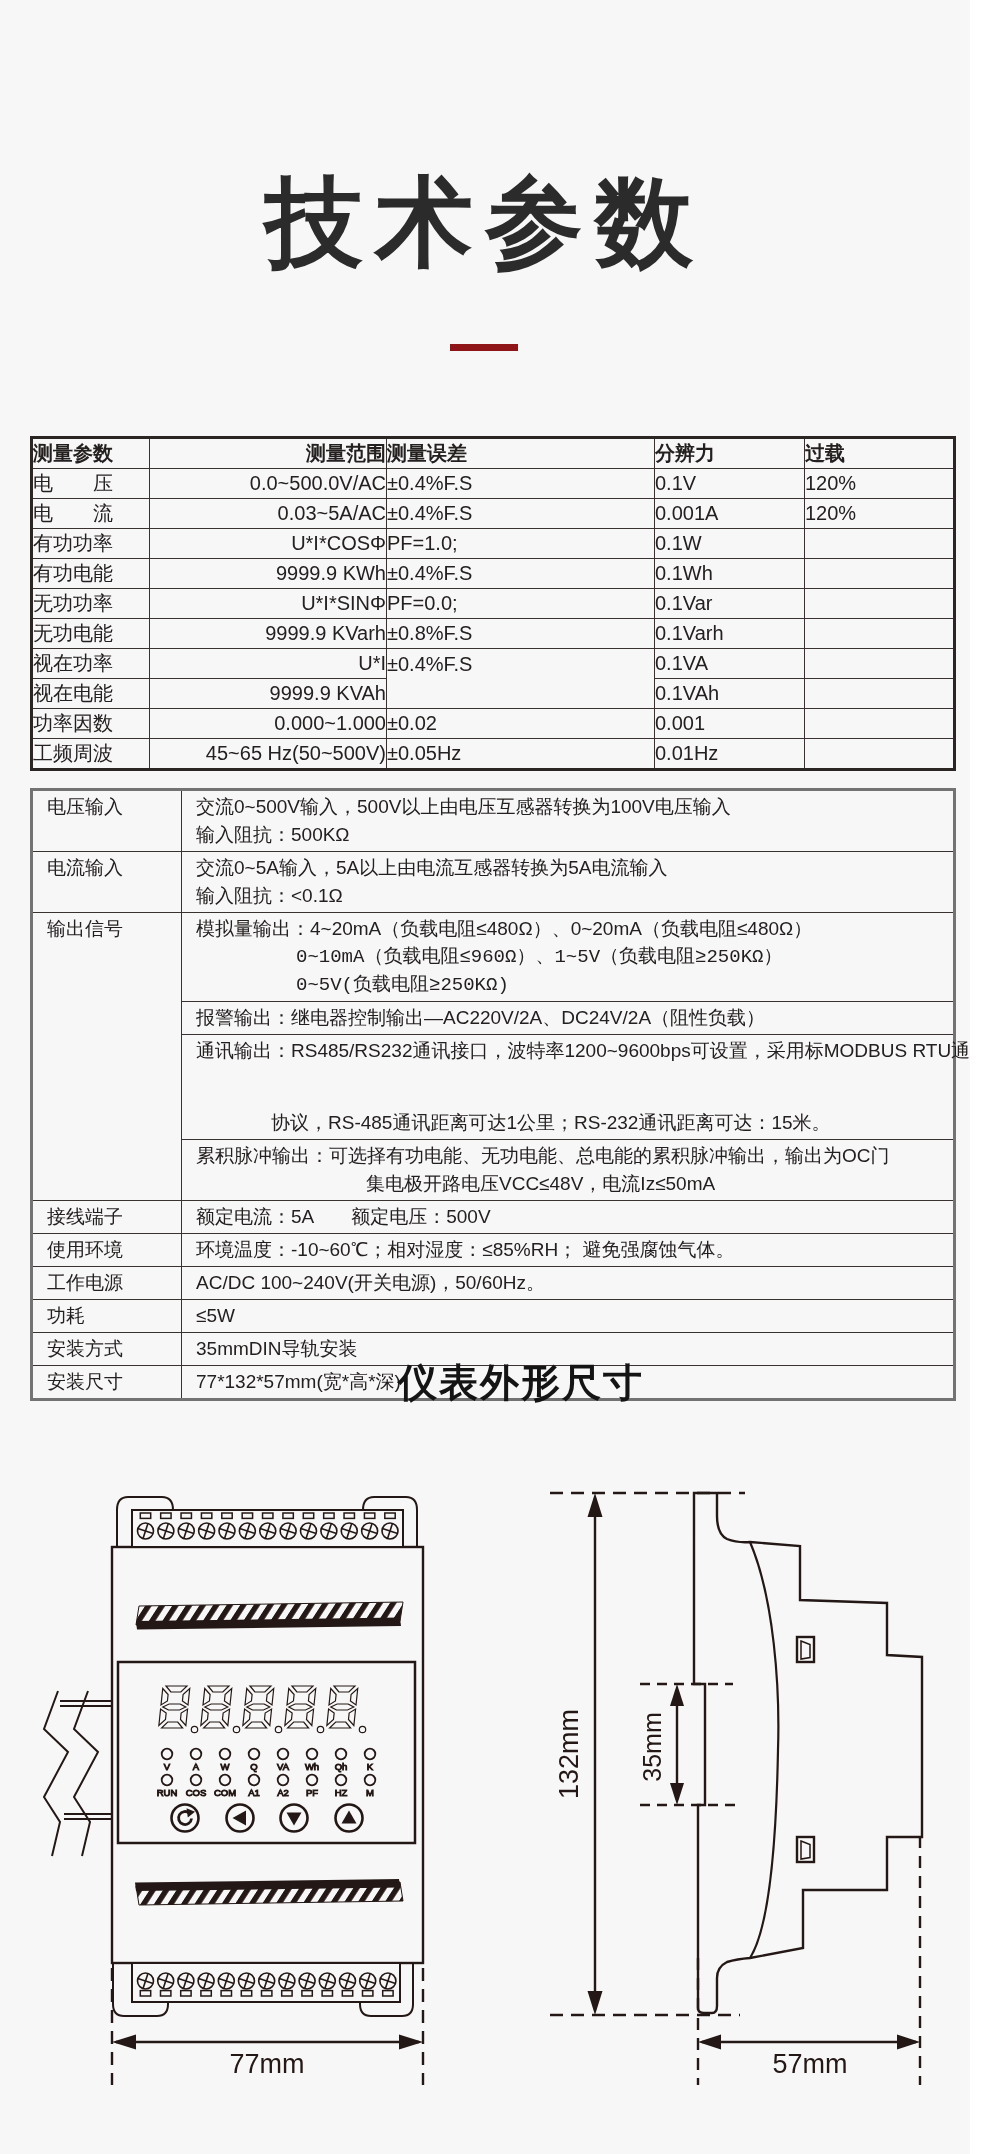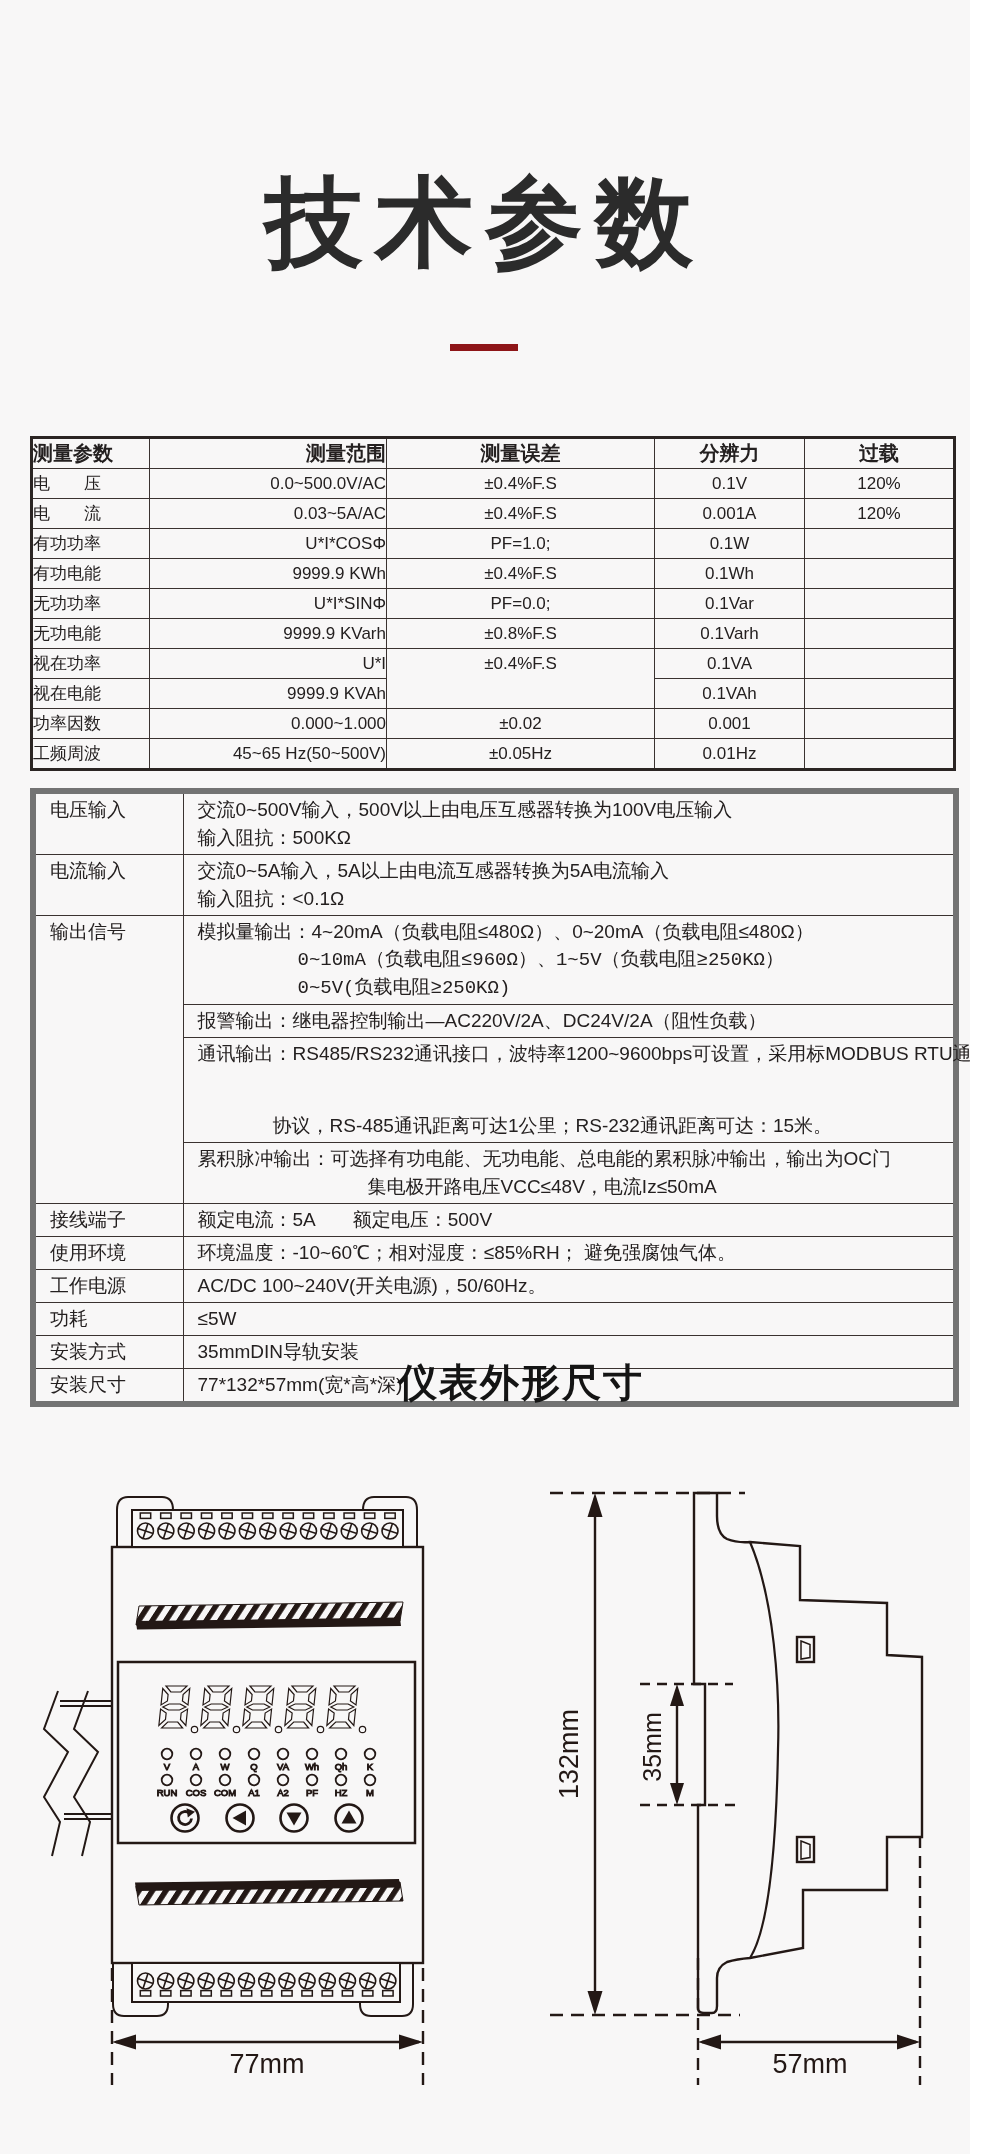--- a/index.html
+++ b/index.html
@@ -3,27 +3,27 @@
 <meta charset="utf-8">
 <style>
   html,body{margin:0;padding:0;}
   .page{position:relative;width:970px;height:2154px;background:#f8f7f7;overflow:hidden;
         font-family:"Liberation Sans",sans-serif;color:#242020;}
   .page-title{position:absolute;top:158px;left:0;width:100%;text-align:center;
         font-size:98px;font-weight:900;letter-spacing:12px;color:#2b2b2b;}
   .red-divider{position:absolute;left:450px;top:344px;width:68px;height:7px;background:#8e1518;}
   table{border-collapse:collapse;table-layout:fixed;background:transparent;}
   .t1{position:absolute;left:30px;top:436px;width:923px;border:3px solid #2b2523;}
-  .t2{position:absolute;left:30px;top:788px;width:923px;border:6px solid #737373;padding-left:10px;}
-  .t1 th,.t1 td{border:1px solid #3a3230;font-size:17px;height:29px;padding:0;
+  .t2{position:absolute;left:30px;top:788px;width:923px;border:3px solid #737373;padding-left:10px;}
+  .t1 th,.t1 td{border:1px solid #3a3230;font-size:20px;height:29px;padding:0;
         white-space:nowrap;overflow:hidden;}
   .t1 th{font-weight:bold;font-size:20px;}
   .c-l{text-align:left;padding-left:22px;}
   .c-l2{text-align:right;padding-left:10px;}
-  .c-c{text-align:center;}
+  .c-c{text-align:left;}
   .vtop{vertical-align:top;line-height:30px;}
   .t2 td{border:1px solid #3a3230;font-size:19px;padding:2px 0;vertical-align:middle;}
   .t2 .lbl{vertical-align:top;padding-left:14px;line-height:28px;white-space:nowrap;}
   .t2 .cnt{padding-left:14px;}
   .ln{line-height:28px;white-space:nowrap;}
   .ind100{padding-left:100px;font-family:Liberation Mono, monospace;}
   .ind75{padding-left:75px;margin-top:44px;}
   .ind170{padding-left:170px;}
   .section-title{position:absolute;top:1356px;left:0;width:100%;text-align:center;
         font-size:39px;font-weight:800;color:#141414;transform:translateX(36px);letter-spacing:2px;}

